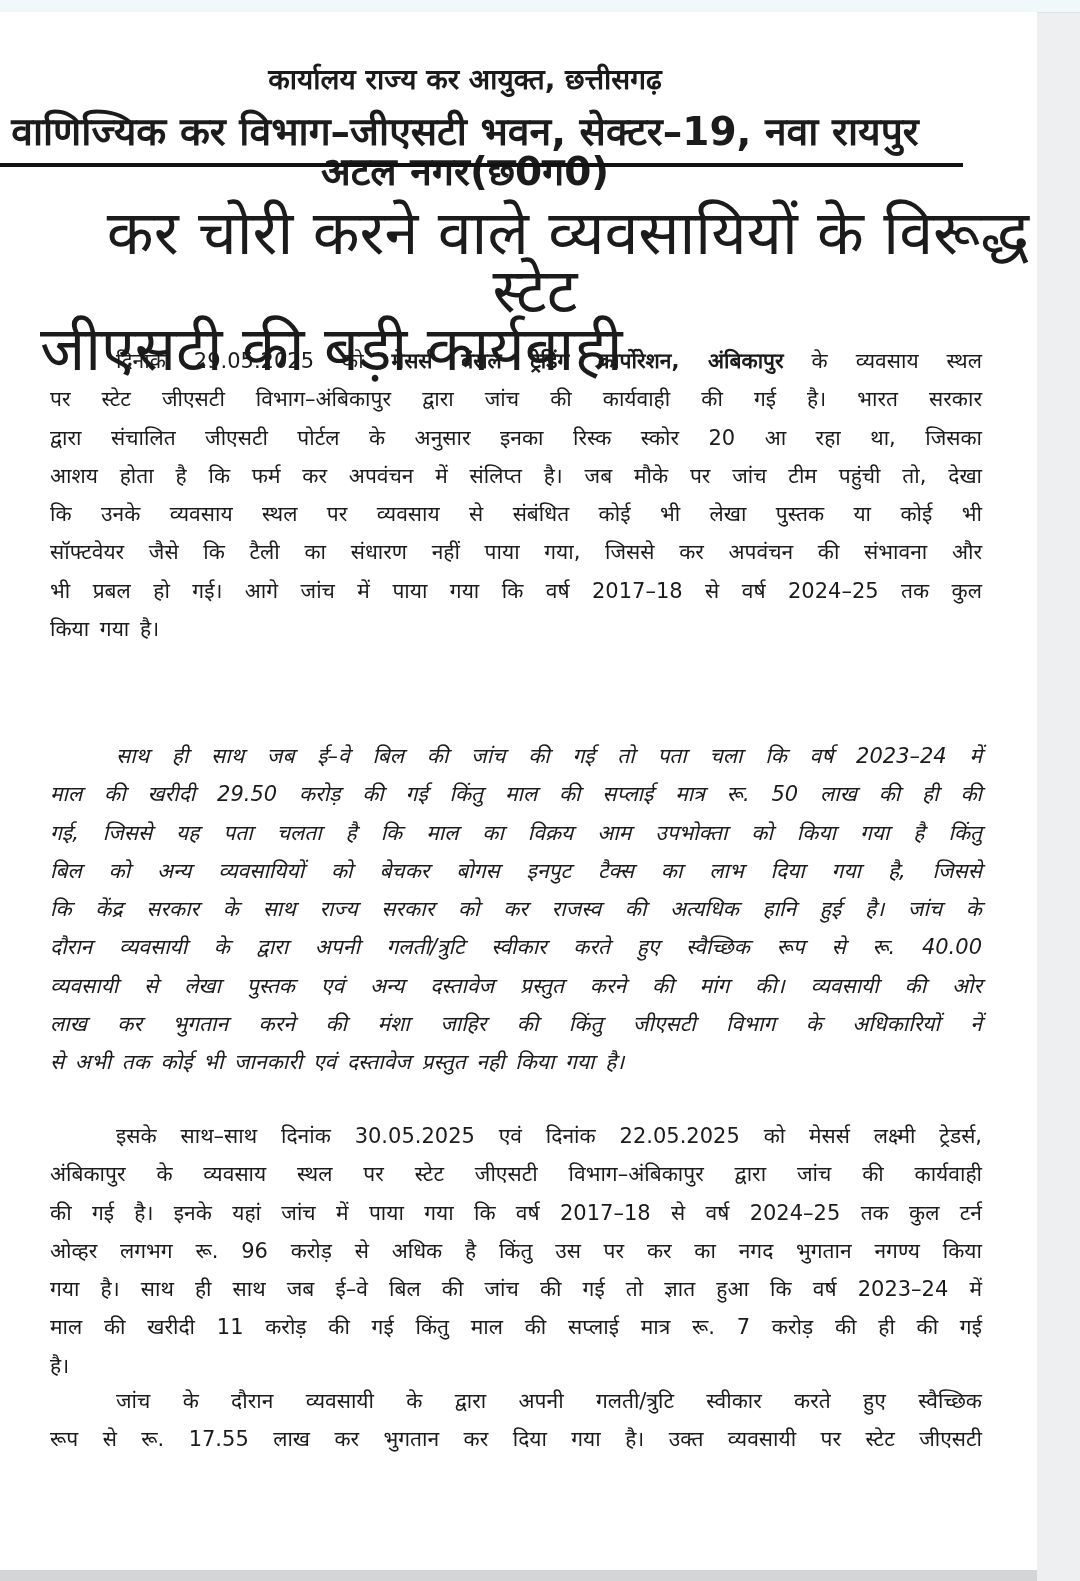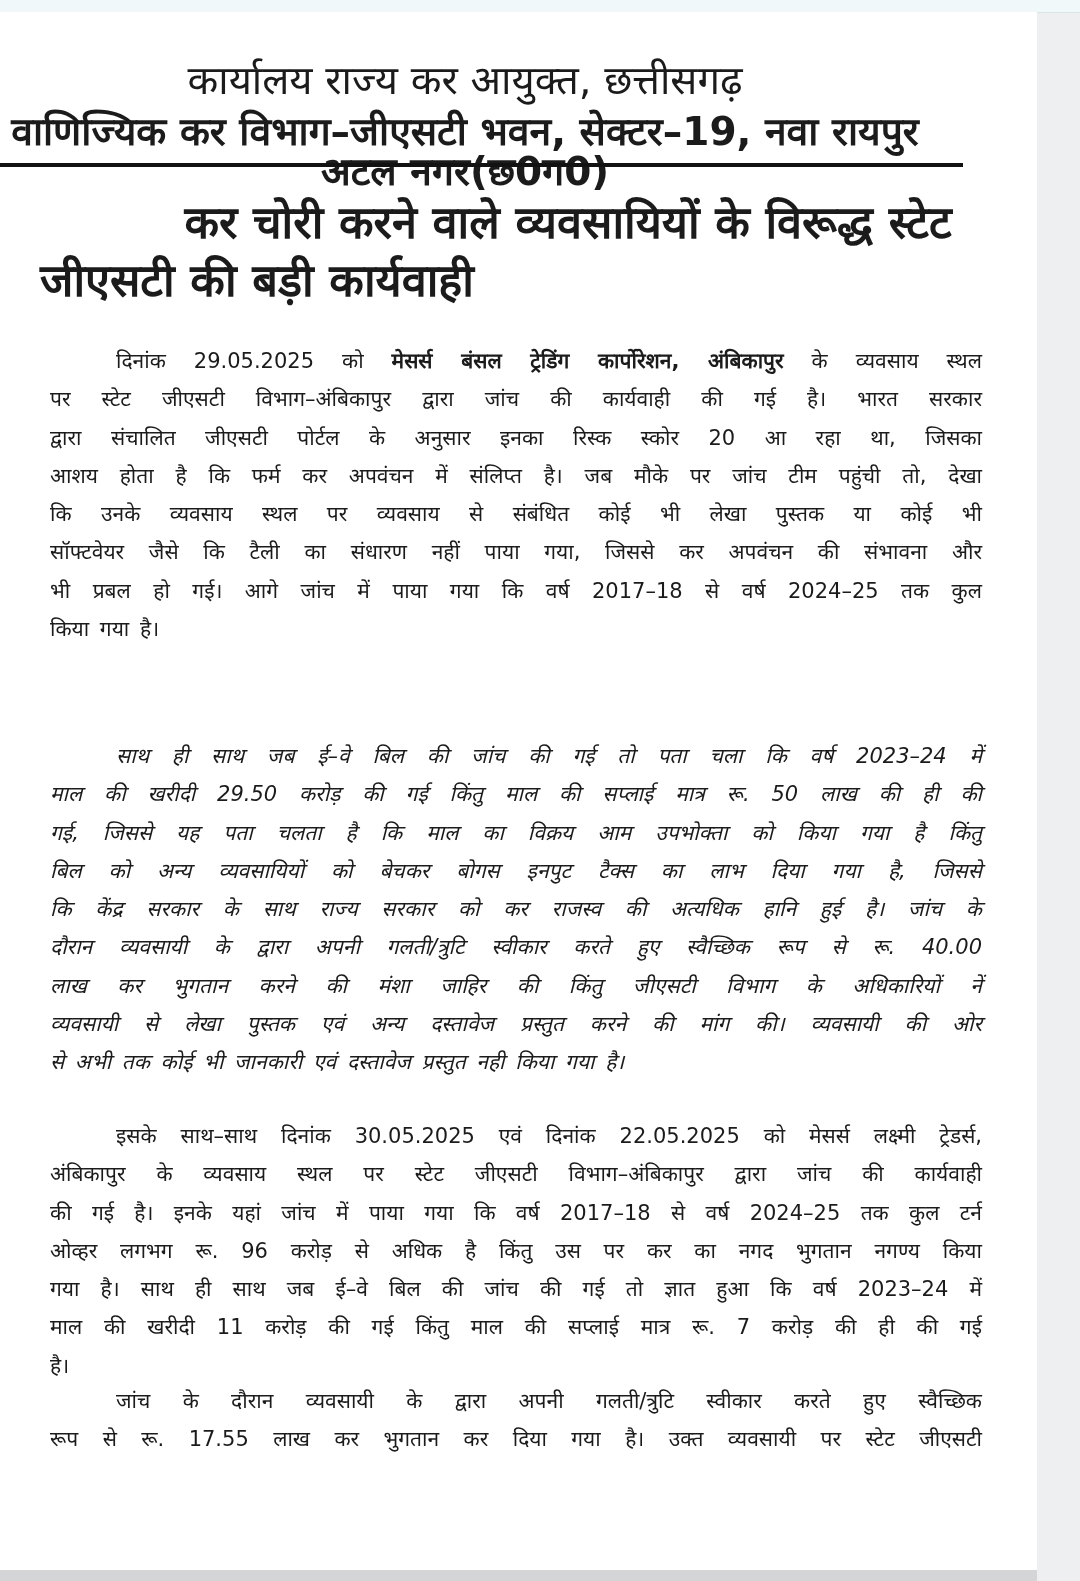--- a/index.html
+++ b/index.html
@@ -29,32 +29,32 @@
     position:absolute;left:0;top:33px;width:6px;height:14px;
     background:#aab0b3;border-radius:0 3px 3px 0;
   }
   .page{
     position:absolute;top:12px;left:0;width:1037px;height:1558px;
     background:#ffffff;
   }
   
   .hdr1{
     position:absolute;top:44px;left:0;width:930px;
-    text-align:center;font-weight:normal;font-size:40px;line-height:48px;
+    text-align:center;font-weight:bold;font-size:28px;line-height:48px;
   }
   .hdr2{
     position:absolute;top:100px;left:0;width:930px;
     text-align:center;font-weight:bold;font-size:39px;line-height:40px;
   }
   .rule{
     position:absolute;top:151px;left:0;width:963px;height:4px;background:#121212;
   }
   .title-block{
-    position:absolute;top:182px;left:40px;width:990px;
-    font-weight:bold;font-size:45px;line-height:58px;
+    position:absolute;top:192px;left:40px;width:990px;
+    font-weight:normal;font-size:61px;line-height:58px;
   }
   .title-block .line{text-align:center;text-align-last:center;text-indent:0;}
   .para{
     position:absolute;left:50px;width:932px;
     font-size:21px;line-height:38.3px;word-spacing:4px;
   }
   .p1{top:330px;}
   .p2{top:725px;font-style:italic;}
   .p3{top:1105px;}
   .p4{top:1370px;}
@@ -93,22 +93,22 @@
       <div class="line last">किया गया है।</div>
     </div>
 
   <div class="para p2">
       <div class="line first">साथ ही साथ जब ई–वे बिल की जांच की गई तो पता चला कि वर्ष 2023–24 में</div>
       <div class="line">माल की खरीदी 29.50 करोड़ की गई किंतु माल की सप्लाई मात्र रू. 50 लाख की ही की</div>
       <div class="line">गई, जिससे यह पता चलता है कि माल का विक्रय आम उपभोक्ता को किया गया है किंतु</div>
       <div class="line">बिल को अन्य व्यवसायियों को बेचकर बोगस इनपुट टैक्स का लाभ दिया गया है, जिससे</div>
       <div class="line">कि केंद्र सरकार के साथ राज्य सरकार को कर राजस्व की अत्यधिक हानि हुई है। जांच के</div>
       <div class="line">दौरान व्यवसायी के द्वारा अपनी गलती/त्रुटि स्वीकार करते हुए स्वैच्छिक रूप से रू. 40.00</div>
+      <div class="line">व्यवसायी से लेखा पुस्तक एवं अन्य दस्तावेज प्रस्तुत करने की मांग की। व्यवसायी की ओर</div>
       <div class="line">लाख कर भुगतान करने की मंशा जाहिर की किंतु जीएसटी विभाग के अधिकारियों नें</div>
-      <div class="line">व्यवसायी से लेखा पुस्तक एवं अन्य दस्तावेज प्रस्तुत करने की मांग की। व्यवसायी की ओर</div>
       <div class="line last">से अभी तक कोई भी जानकारी एवं दस्तावेज प्रस्तुत नही किया गया है।</div>
     </div>
 
   <div class="para p3">
       <div class="line first">इसके साथ–साथ दिनांक 30.05.2025 एवं दिनांक 22.05.2025 को मेसर्स लक्ष्मी ट्रेडर्स,</div>
       <div class="line">अंबिकापुर के व्यवसाय स्थल पर स्टेट जीएसटी विभाग–अंबिकापुर द्वारा जांच की कार्यवाही</div>
       <div class="line">की गई है। इनके यहां जांच में पाया गया कि वर्ष 2017–18 से वर्ष 2024–25 तक कुल टर्न</div>
       <div class="line">ओव्हर लगभग रू. 96 करोड़ से अधिक है किंतु उस पर कर का नगद भुगतान नगण्य किया</div>
       <div class="line">गया है। साथ ही साथ जब ई–वे बिल की जांच की गई तो ज्ञात हुआ कि वर्ष 2023–24 में</div>
       <div class="line">माल की खरीदी 11 करोड़ की गई किंतु माल की सप्लाई मात्र रू. 7 करोड़ की ही की गई</div>

